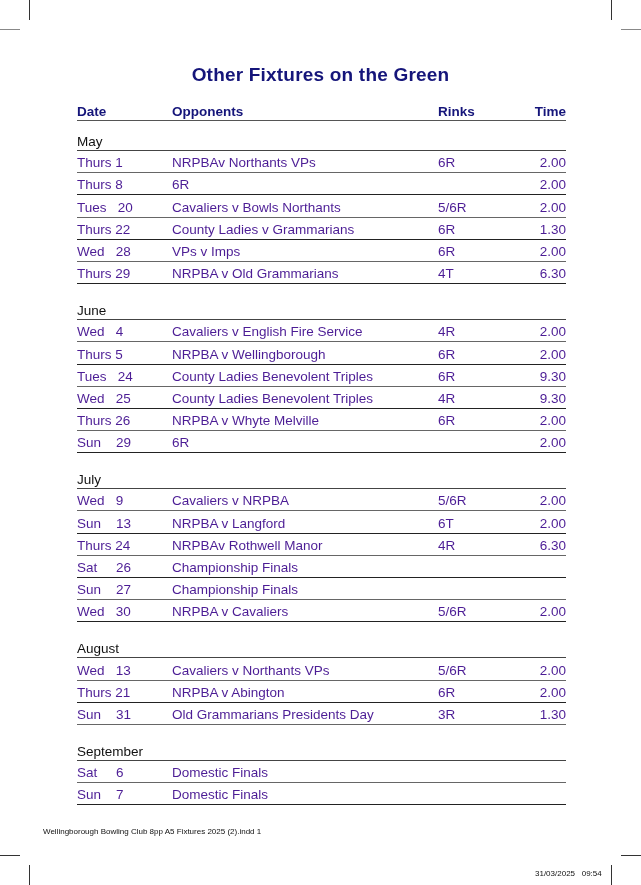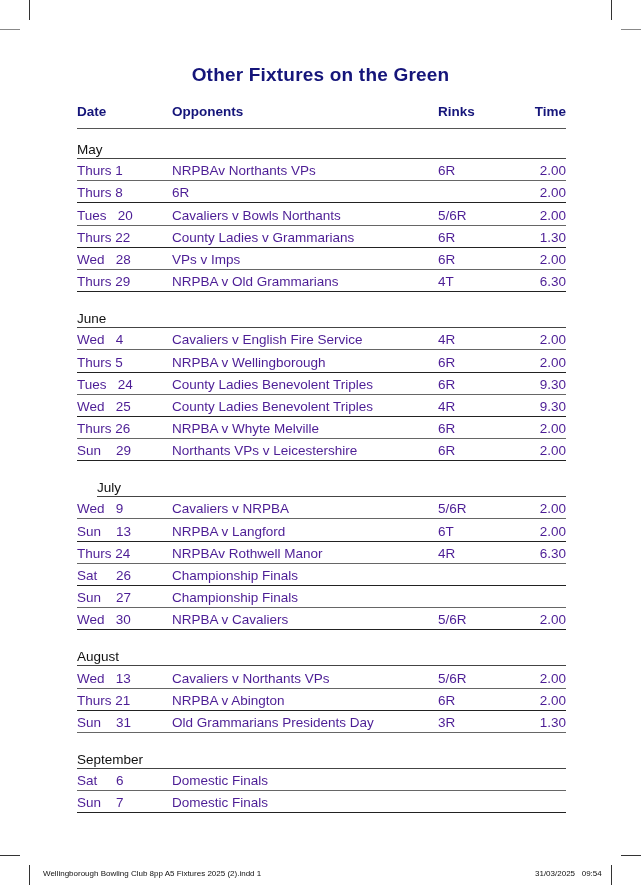--- a/index.html
+++ b/index.html
@@ -5,32 +5,32 @@
   html, body { margin: 0; padding: 0; background: #ffffff; }
   body { width: 641px; height: 885px; position: relative; overflow: hidden;
          font-family: "Liberation Sans", "DejaVu Sans", sans-serif; color: #222; }
   .crop { position: absolute; background: #333; }
   .crop.v { width: 1px; }
   .crop.h { height: 1px; background: #888; }
   .title { position: absolute; top: 64px; left: 0; width: 641px; text-align: center;
            font-size: 19px; font-weight: bold; color: #15157a; letter-spacing: 0.2px; }
   .table { position: absolute; left: 77px; width: 489px; top: 100px; }
   .hdr { display: flex; height: 19px; align-items: flex-end; border-bottom: 1.5px solid #555;
-         color: #15157a; font-weight: bold; font-size: 13.5px; padding-bottom: 9px; }
+         color: #15157a; font-weight: bold; font-size: 13.5px; padding-bottom: 1px; }
   .c-date { width: 95px; white-space: pre; }
   .c-opp { width: 266px; }
   .c-rinks { width: 60px; }
   .c-time { flex: 1; text-align: right; }
   .month { height: 28px; display: flex; align-items: flex-end; font-weight: normal; font-size: 13.5px;
            color: #111; border-bottom: 1.5px solid #444; padding-bottom: 1px; box-sizing: border-box; margin-top: 2px; }
   .row { display: flex; height: 22.2px; align-items: flex-end; font-size: 13.5px; color: #4c1d95;
          border-bottom: 1.5px solid #666; box-sizing: border-box; padding-bottom: 2px; }
   .row:nth-child(even) { border-bottom-color: #222; }
   .row span { white-space: pre; }
-  .footer-l { position: absolute; left: 43px; top: 869px; font-size: 8px; color: #111; }
+  .footer-l { position: absolute; left: 43px; top: 827px; font-size: 8px; color: #111; }
   .footer-r { position: absolute; left: 535px; top: 869px; font-size: 8px; color: #111; white-space: pre; }
 </style>
 </head>
 <body>
 
 <div class="crop v" style="left:29px;top:0;height:20px;"></div>
 <div class="crop h" style="left:0;top:29px;width:20px;"></div>
 <div class="crop v" style="left:611px;top:0;height:20px;"></div>
 <div class="crop h" style="left:621px;top:29px;width:20px;"></div>
 <div class="crop h" style="left:0;top:855px;width:20px;background:#333;"></div>
@@ -116,28 +116,27 @@
             <span class="c-time">9.30</span>
           </div>
           <div class="row">
             <span class="c-date">Thurs 26</span>
             <span class="c-opp">NRPBA v Whyte Melville</span>
             <span class="c-rinks">6R</span>
             <span class="c-time">2.00</span>
           </div>
           <div class="row">
             <span class="c-date">Sun    29</span>
-            <span class="c-opp">Northants VPs v Leicestershire</span>
-            <span class="c-rinks">6R</span>
-            <span class="c-time">2.00</span>
-          </div>
-        </div>
-      </div>
-      <div>
-        <div class="month" style="margin-top: 8px; margin-left: 20px;">July</div>
+            <span class="c-rinks">6R</span>
+            <span class="c-time">2.00</span>
+          </div>
+        </div>
+      </div>
+      <div>
+        <div class="month" style="margin-top: 8px;">July</div>
         <div>
           <div class="row">
             <span class="c-date">Wed   9</span>
             <span class="c-opp">Cavaliers v NRPBA</span>
             <span class="c-rinks">5/6R</span>
             <span class="c-time">2.00</span>
           </div>
           <div class="row">
             <span class="c-date">Sun    13</span>
             <span class="c-opp">NRPBA v Langford</span>

